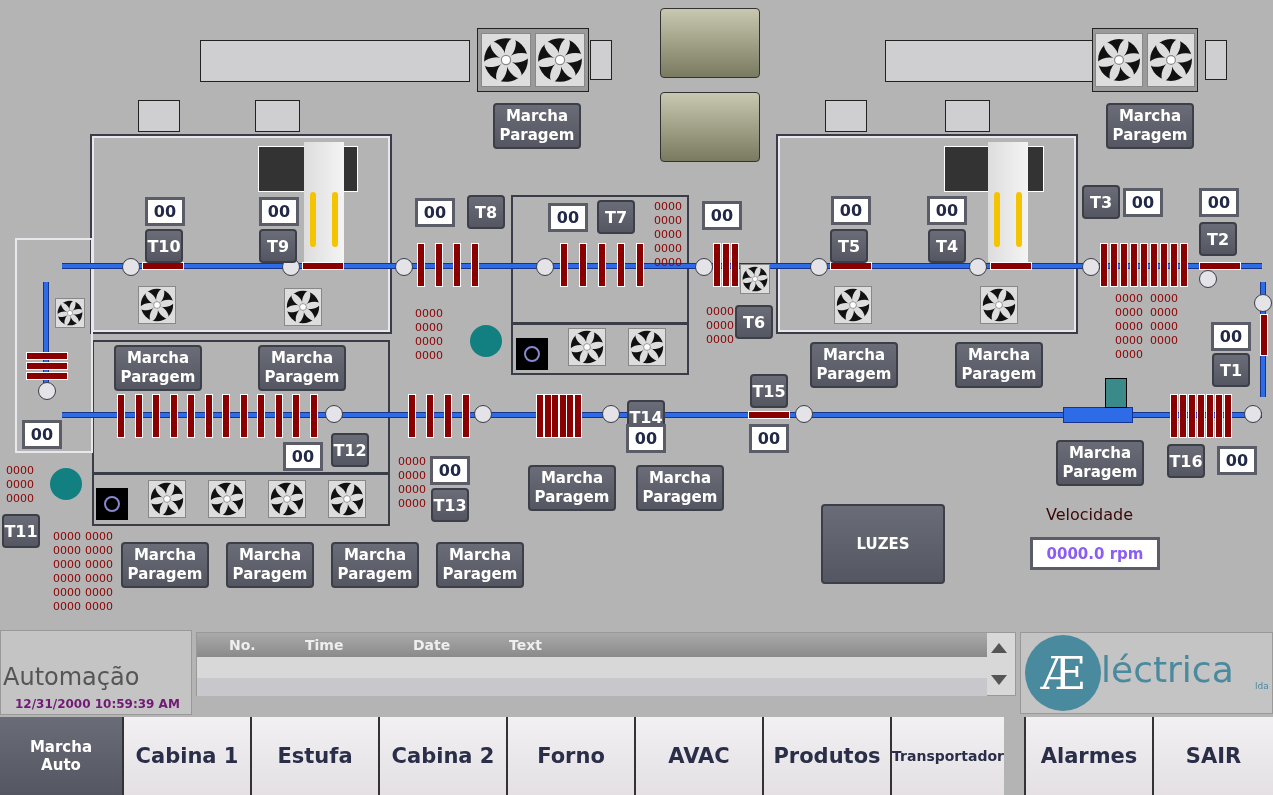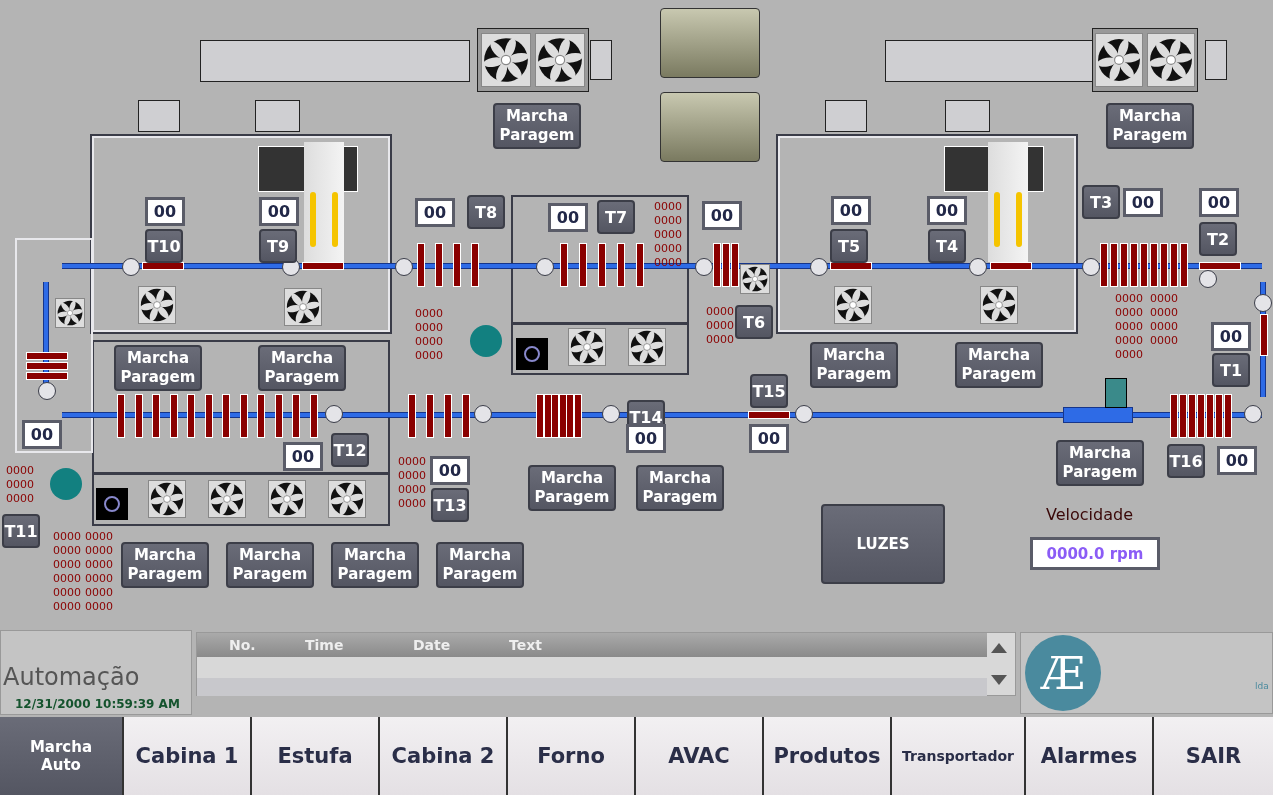--- a/index.html
+++ b/index.html
@@ -355,41 +355,42 @@
 0000
 0000
 0000</div>
 
 <div class="btn" style="left:821px;top:504px;width:124px;height:80px;font-size:15px">LUZES</div>
 <div class="abs" style="left:1046px;top:505px;font-size:16px;color:#3a0808">Velocidade</div>
 <div class="abs" style="left:1030px;top:537px;width:130px;height:33px;background:#fff;border:3px solid #5a5c68;font-weight:bold;font-size:15px;color:#8b5cf6;display:flex;align-items:center;justify-content:center">0000.0 rpm</div>
 
 <div class="abs" style="left:0;top:630px;width:192px;height:85px;background:#c4c4c4;border:1px solid #999">
   <div style="position:absolute;left:2px;top:32px;font-size:24px;color:#555">Automação</div>
-  <div style="position:absolute;left:14px;top:66px;font-size:12px;font-weight:bold;color:#14532d">12/31/2000 10:59:39 AM</div>
+  <div style="position:absolute;left:14px;top:66px;font-size:12px;font-weight:bold;color:#701a75">12/31/2000 10:59:39 AM</div>
 </div>
 <div class="abs" style="left:196px;top:632px;width:820px;height:64px;background:#d8d8d8;border:1px solid #999">
   <div style="position:absolute;left:0;top:0;width:790px;height:24px;background:linear-gradient(#aaa,#8a8a8a);display:flex;font-size:14px;font-weight:bold;color:#eee;align-items:center">
     <span style="position:absolute;left:32px">No.</span>
     <span style="position:absolute;left:108px">Time</span>
     <span style="position:absolute;left:216px">Date</span>
     <span style="position:absolute;left:312px">Text</span>
   </div>
   <div style="position:absolute;left:0;top:45px;width:790px;height:18px;background:#c8c8cc"></div>
   <div style="position:absolute;right:8px;top:10px;width:0;height:0;border-left:8px solid transparent;border-right:8px solid transparent;border-bottom:10px solid #555"></div>
   <div style="position:absolute;right:8px;bottom:10px;width:0;height:0;border-left:8px solid transparent;border-right:8px solid transparent;border-top:10px solid #555"></div>
 </div>
 <div class="abs" style="left:1020px;top:632px;width:253px;height:82px;background:#c4c4c4;border:1px solid #999">
   <div style="position:absolute;left:4px;top:2px;width:76px;height:76px;border-radius:50%;background:#4a8a9e;color:#fff;font-size:44px;font-family:'DejaVu Serif',serif;display:flex;align-items:center;justify-content:center">Æ</div>
+  <div style="position:absolute;left:80px;top:16px;font-size:36px;color:#4a8a9e">léctrica</div>
   <div style="position:absolute;left:234px;top:48px;font-size:9px;color:#4a8a9e">lda</div>
 </div>
 
 <div class="tab" style="left:0;width:122px;background:linear-gradient(#6a6c78,#545662);color:#fff;font-size:15px;white-space:pre-line;border-left:none">Marcha
 Auto</div>
 <div class="tab" style="left:122px;width:128px;font-size:21px">Cabina 1</div>
 <div class="tab" style="left:250px;width:128px;font-size:21px">Estufa</div>
 <div class="tab" style="left:378px;width:128px;font-size:21px">Cabina 2</div>
 <div class="tab" style="left:506px;width:128px;font-size:21px">Forno</div>
 <div class="tab" style="left:634px;width:128px;font-size:21px">AVAC</div>
 <div class="tab" style="left:762px;width:128px;font-size:21px">Produtos</div>
-<div class="tab" style="left:890px;width:134px;font-size:14px">Transportador</div>
+<div class="tab" style="left:890px;width:114px;font-size:14px">Transportador</div>
 <div class="tab" style="left:1024px;width:128px;font-size:21px">Alarmes</div>
 <div class="tab" style="left:1152px;width:121px;font-size:21px">SAIR</div>
 
 </body></html>

